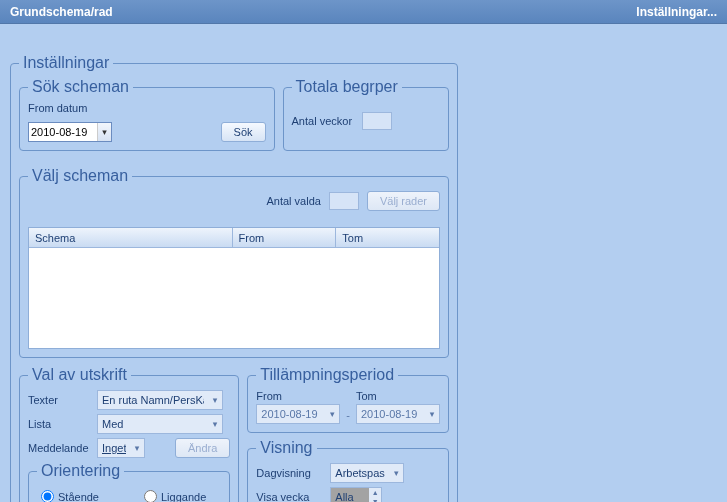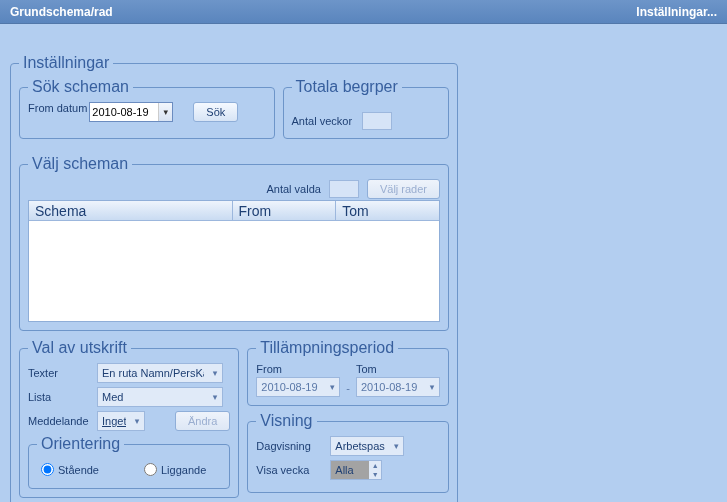--- a/index.html
+++ b/index.html
@@ -141,40 +141,40 @@
     vertical-align: middle;
   }
   .valj {
     margin-bottom: 8px;
   }
   .valj-top {
     display: flex;
     align-items: center;
     justify-content: flex-end;
     gap: 8px;
-    margin-bottom: 1px;
+    margin-bottom: 16px;
   }
   .grid {
     border: 1px solid #8faed8;
     background: #fff;
     height: 122px;
     width: 100%;
   }
   .grid-header {
     display: flex;
     background: linear-gradient(to bottom, #eef4fc 0%, #c9dbf2 100%);
     border-bottom: 1px solid #9cb7dd;
     height: 20px;
     line-height: 20px;
   }
   .grid-header > div {
     border-right: 1px solid #9cb7dd;
     padding: 0 6px;
     color: #1e3f73;
-    font-size: 14px;
+    font-size: 11px;
   }
   .gh-schema { flex: 2.1; }
   .gh-from { flex: 1; }
   .gh-tom { flex: 1; border-right: none !important; }
   .row2 {
     display: flex;
     gap: 8px;
   }
   .val-utskrift {
     flex: 1.15;
@@ -265,21 +265,22 @@
   }
   .radio-lbl {
     color: #1e3f73;
     display: flex;
     align-items: center;
     gap: 4px;
   }
   input[type=radio] { margin:0; }
   .sok-inner {
     display: flex;
-    gap: 2px;
+    flex-direction: column;
+    gap: 8px;
   }
   .sok-controls {
     display: flex;
     align-items: center;
     gap: 10px;
   }
   .tp-row {
     display: flex;
     gap: 6px;
     align-items: flex-end;

